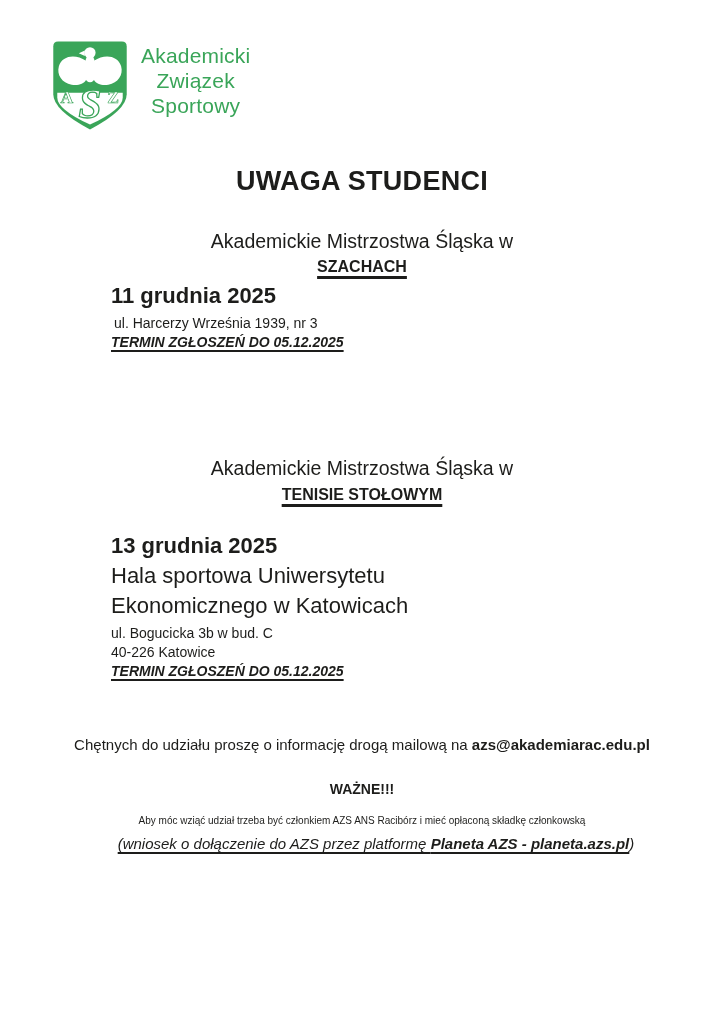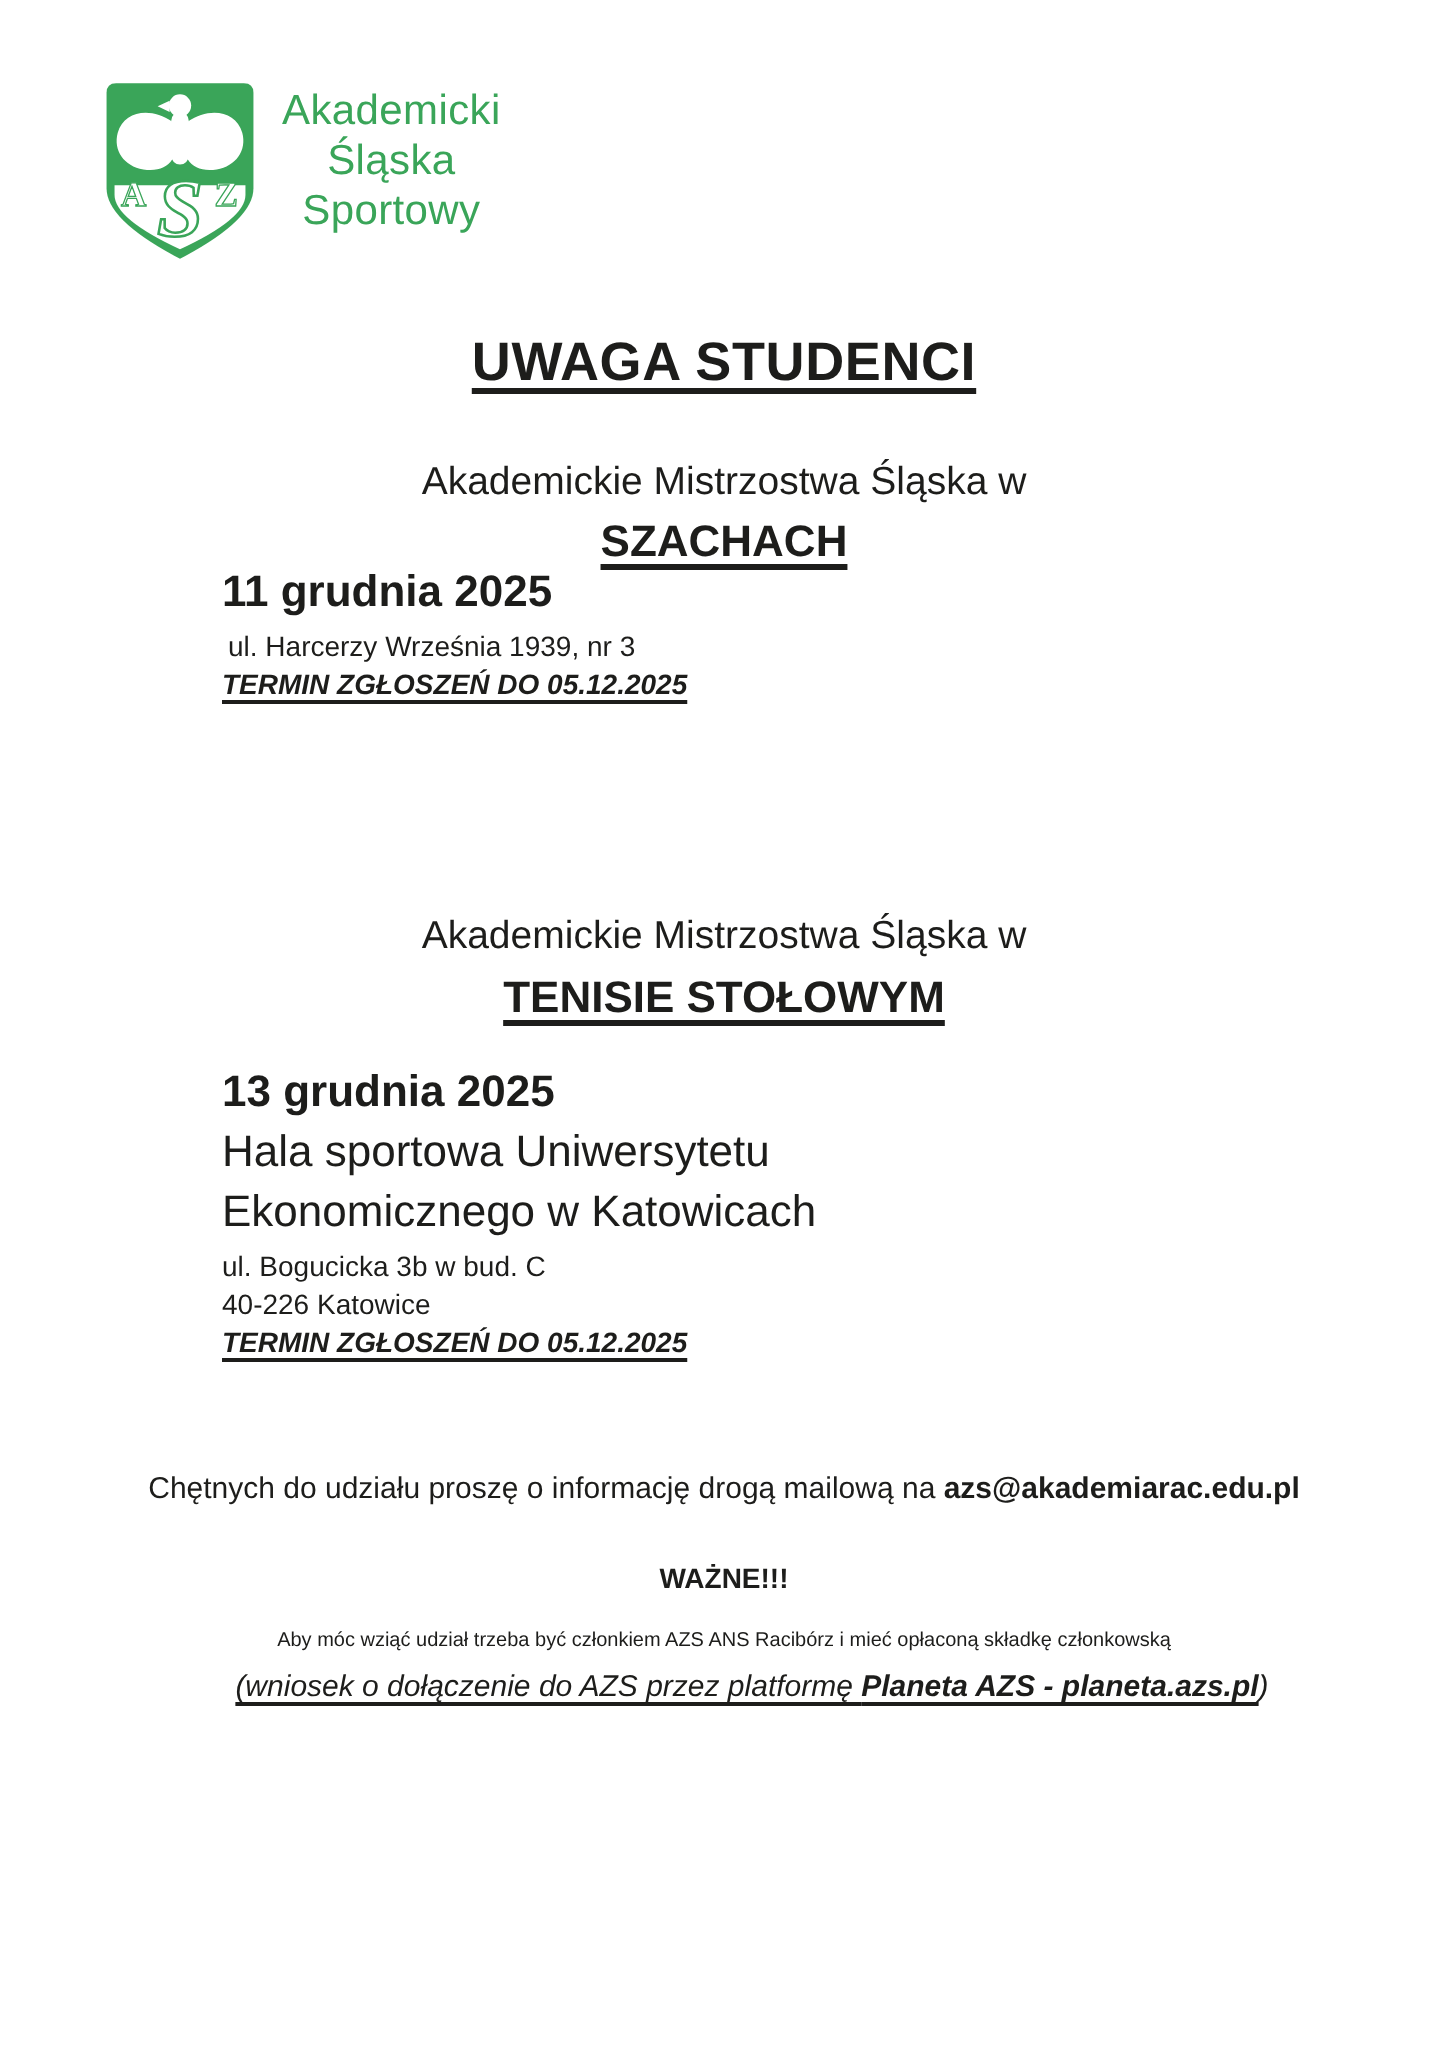--- a/index.html
+++ b/index.html
@@ -34,30 +34,29 @@
     text-align: center;
   }
 
   
   .centered { position: absolute; left: 0; right: 0; text-align: center; }
   .title {
     top: 166px;
     font-size: 27px;
     font-weight: 700;
     letter-spacing: 0.3px;
-    text-decoration: underline;
     text-decoration-thickness: 3px;
     text-underline-offset: 4px;
     margin: 0;
   }
   .series { font-size: 19.5px; font-weight: 400; }
   .series-1 { top: 230px; }
   .series-2 { top: 457px; }
   .discipline {
-    font-size: 22px;
+    font-size: 16px;
     font-weight: 700;
     text-decoration: underline;
     text-decoration-thickness: 2.5px;
     text-underline-offset: 4px;
   }
   .discipline-1 { top: 258px; }
   .discipline-2 { top: 486px; }
 
   
   .event-block { position: absolute; left: 111px; }
@@ -116,21 +115,21 @@
       <rect x="44.5" y="20" width="11" height="33" rx="5.5" fill="#ffffff"></rect>
       <path d="M45 26 C32 17 15 19 11 33 C8 44 15 54 27 56 C35 57.5 42 55 45 50 Z" fill="#ffffff"></path>
       <path d="M55 26 C68 17 85 19 89 33 C92 44 85 54 73 56 C65 57.5 58 55 55 50 Z" fill="#ffffff"></path>
 
       <text x="21" y="79" text-anchor="middle" font-family="Liberation Serif, serif" font-weight="bold" font-size="22" fill="#ffffff" stroke="var(--green, #3aa559)" stroke-width="0.8">A</text>
       <text x="50" y="98" text-anchor="middle" font-family="Liberation Serif, serif" font-weight="bold" font-style="italic" font-size="52" fill="#ffffff" stroke="var(--green, #3aa559)" stroke-width="1.6">S</text>
       <text x="79" y="79" text-anchor="middle" font-family="Liberation Serif, serif" font-weight="bold" font-size="22" fill="#ffffff" stroke="var(--green, #3aa559)" stroke-width="0.8">Z</text>
     </svg>
     <div class="wordmark">
       <div>Akademicki</div>
-      <div>Śląska</div>
+      <div>Związek</div>
       <div>Sportowy</div>
     </div>
   </header>
 
   <h1 class="centered title">UWAGA STUDENCI</h1>
 
   <div class="centered series series-1">Akademickie Mistrzostwa Śląska w</div>
   <div class="centered discipline discipline-1">SZACHACH</div>
 
   <section class="event-block event-block-1">

